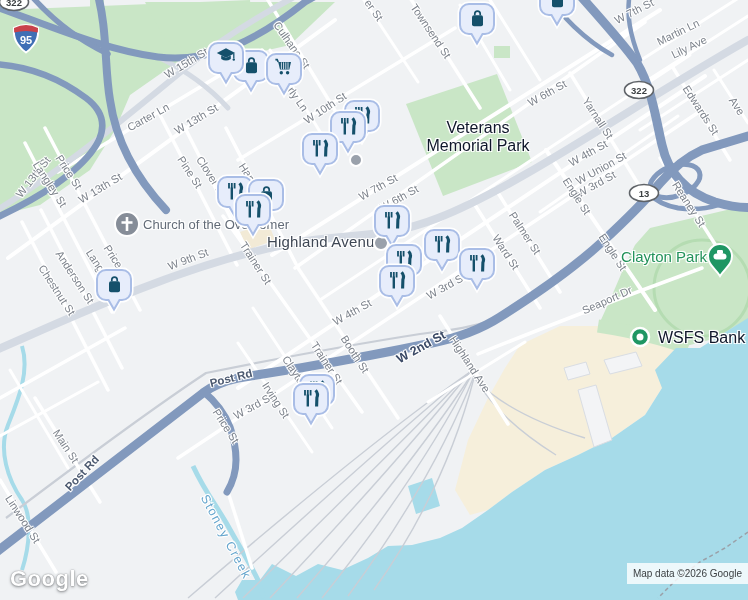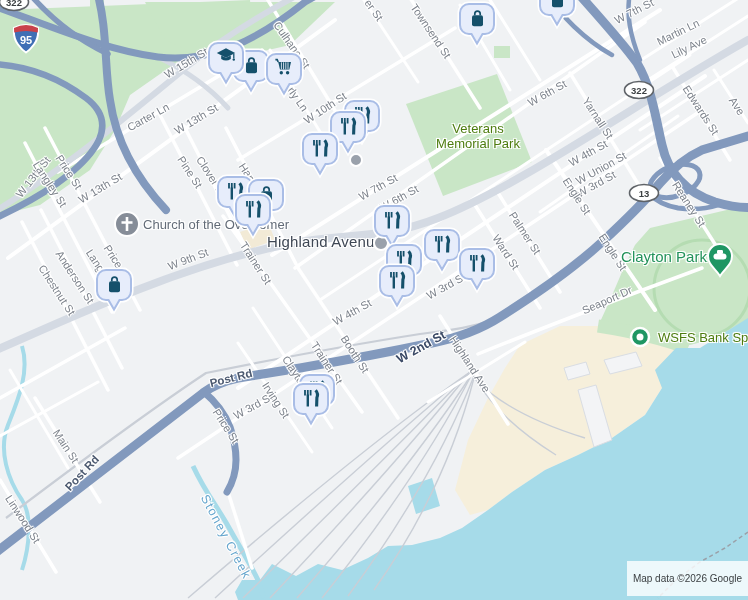--- a/index.html
+++ b/index.html
@@ -4,32 +4,32 @@
 <style>
   html,body{margin:0;padding:0;background:#ddd;}
   #map{position:relative;width:748px;height:600px;overflow:hidden;background:#f0f2f4;
        font-family:"Liberation Sans",sans-serif;-webkit-font-smoothing:antialiased;}
   #base{position:absolute;left:0;top:0;z-index:1;}
   #labels{position:absolute;left:0;top:0;width:748px;height:600px;z-index:3;pointer-events:none;}
   .lbl{position:absolute;white-space:nowrap;transform:translate(-50%,-50%);color:#7d838c;font-size:11px;
        text-shadow:-1px -1px 0 #fff,1px -1px 0 #fff,-1px 1px 0 #fff,1px 1px 0 #fff,0 0 3px #fff;}
   .lbl.rd{color:#4d5a70;font-weight:bold;font-size:11.5px;}
   .lbl.rd2{color:#3b4a66;font-weight:bold;font-size:12.5px;}
-  .lbl.area-green{color:#4d7c0f;font-size:13px;text-align:center;line-height:1.15;}
+  .lbl.area-green{color:#0f172a;font-size:16px;text-align:center;line-height:1.15;}
   .lbl.area-green-lg{color:#22925a;font-size:15px;}
   .lbl.area-gray{color:#626b77;font-size:13px;}
   .lbl.area-dark{color:#3e4754;font-size:15px;font-weight:500;letter-spacing:.2px;}
   .lbl.water{color:#64a5cd;font-size:12.5px;letter-spacing:1.5px;}
   #pois,#marks,#shields{position:absolute;left:0;top:0;width:748px;height:504px;z-index:4;pointer-events:none;}
   #marks{z-index:5;}
   .pin{position:absolute;width:44px;height:52px;}
   #logo{position:absolute;left:10px;bottom:8px;z-index:8;color:#fff;font-size:22px;font-weight:bold;
         letter-spacing:.5px;text-shadow:0 1px 3px rgba(60,64,67,.6),0 0 1px rgba(60,64,67,.7);}
-  #attrib{position:absolute;right:0;bottom:4px;z-index:8;background:rgba(255,255,255,.8);
-          color:#3c4043;font-size:10px;padding:12px 6px;}
+  #attrib{position:absolute;right:0;bottom:16px;z-index:8;background:rgba(255,255,255,.8);
+          color:#3c4043;font-size:10px;padding:5px 6px;}
 </style>
 </head>
 <body>
 
 <div id="map">
 
   <svg id="base" width="748" height="600" viewBox="0 0 748 600">
 
     <rect x="0" y="0" width="748" height="600" fill="#f0f2f4"></rect>
 
@@ -437,14 +437,15 @@
       <div class="pin" style="left: 92px; top: 265px; pointer-events: auto;"><svg width="44" height="52" viewBox="0 0 44 52">
     <path d="M14 5H30A9 9 0 0 1 39 14V26A9 9 0 0 1 30 35H27.5L22 44.5 16.5 35H14A9 9 0 0 1 5 26V14A9 9 0 0 1 14 5Z" fill="none" stroke="#ffffff" stroke-width="5"></path>
     <path d="M14 5H30A9 9 0 0 1 39 14V26A9 9 0 0 1 30 35H27.5L22 44.5 16.5 35H14A9 9 0 0 1 5 26V14A9 9 0 0 1 14 5Z" fill="#e7edfb" stroke="#a9bde6" stroke-width="2"></path>
     <g transform="translate(10,7)">
             <rect x="7" y="9.2" width="11" height="11" rx="2" fill="#15506b"></rect>
             <path d="M9.8 9.2V7.8A2.7 2.7 0 0 1 15.2 7.8V9.2" stroke="#15506b" stroke-width="1.7" fill="none"></path>
           </g>
         </svg></div>
     </div>
 
+  <div id="logo">Google</div>
   <div id="attrib">Map data ©2026 Google</div>
 </div>
 
 </body></html>

